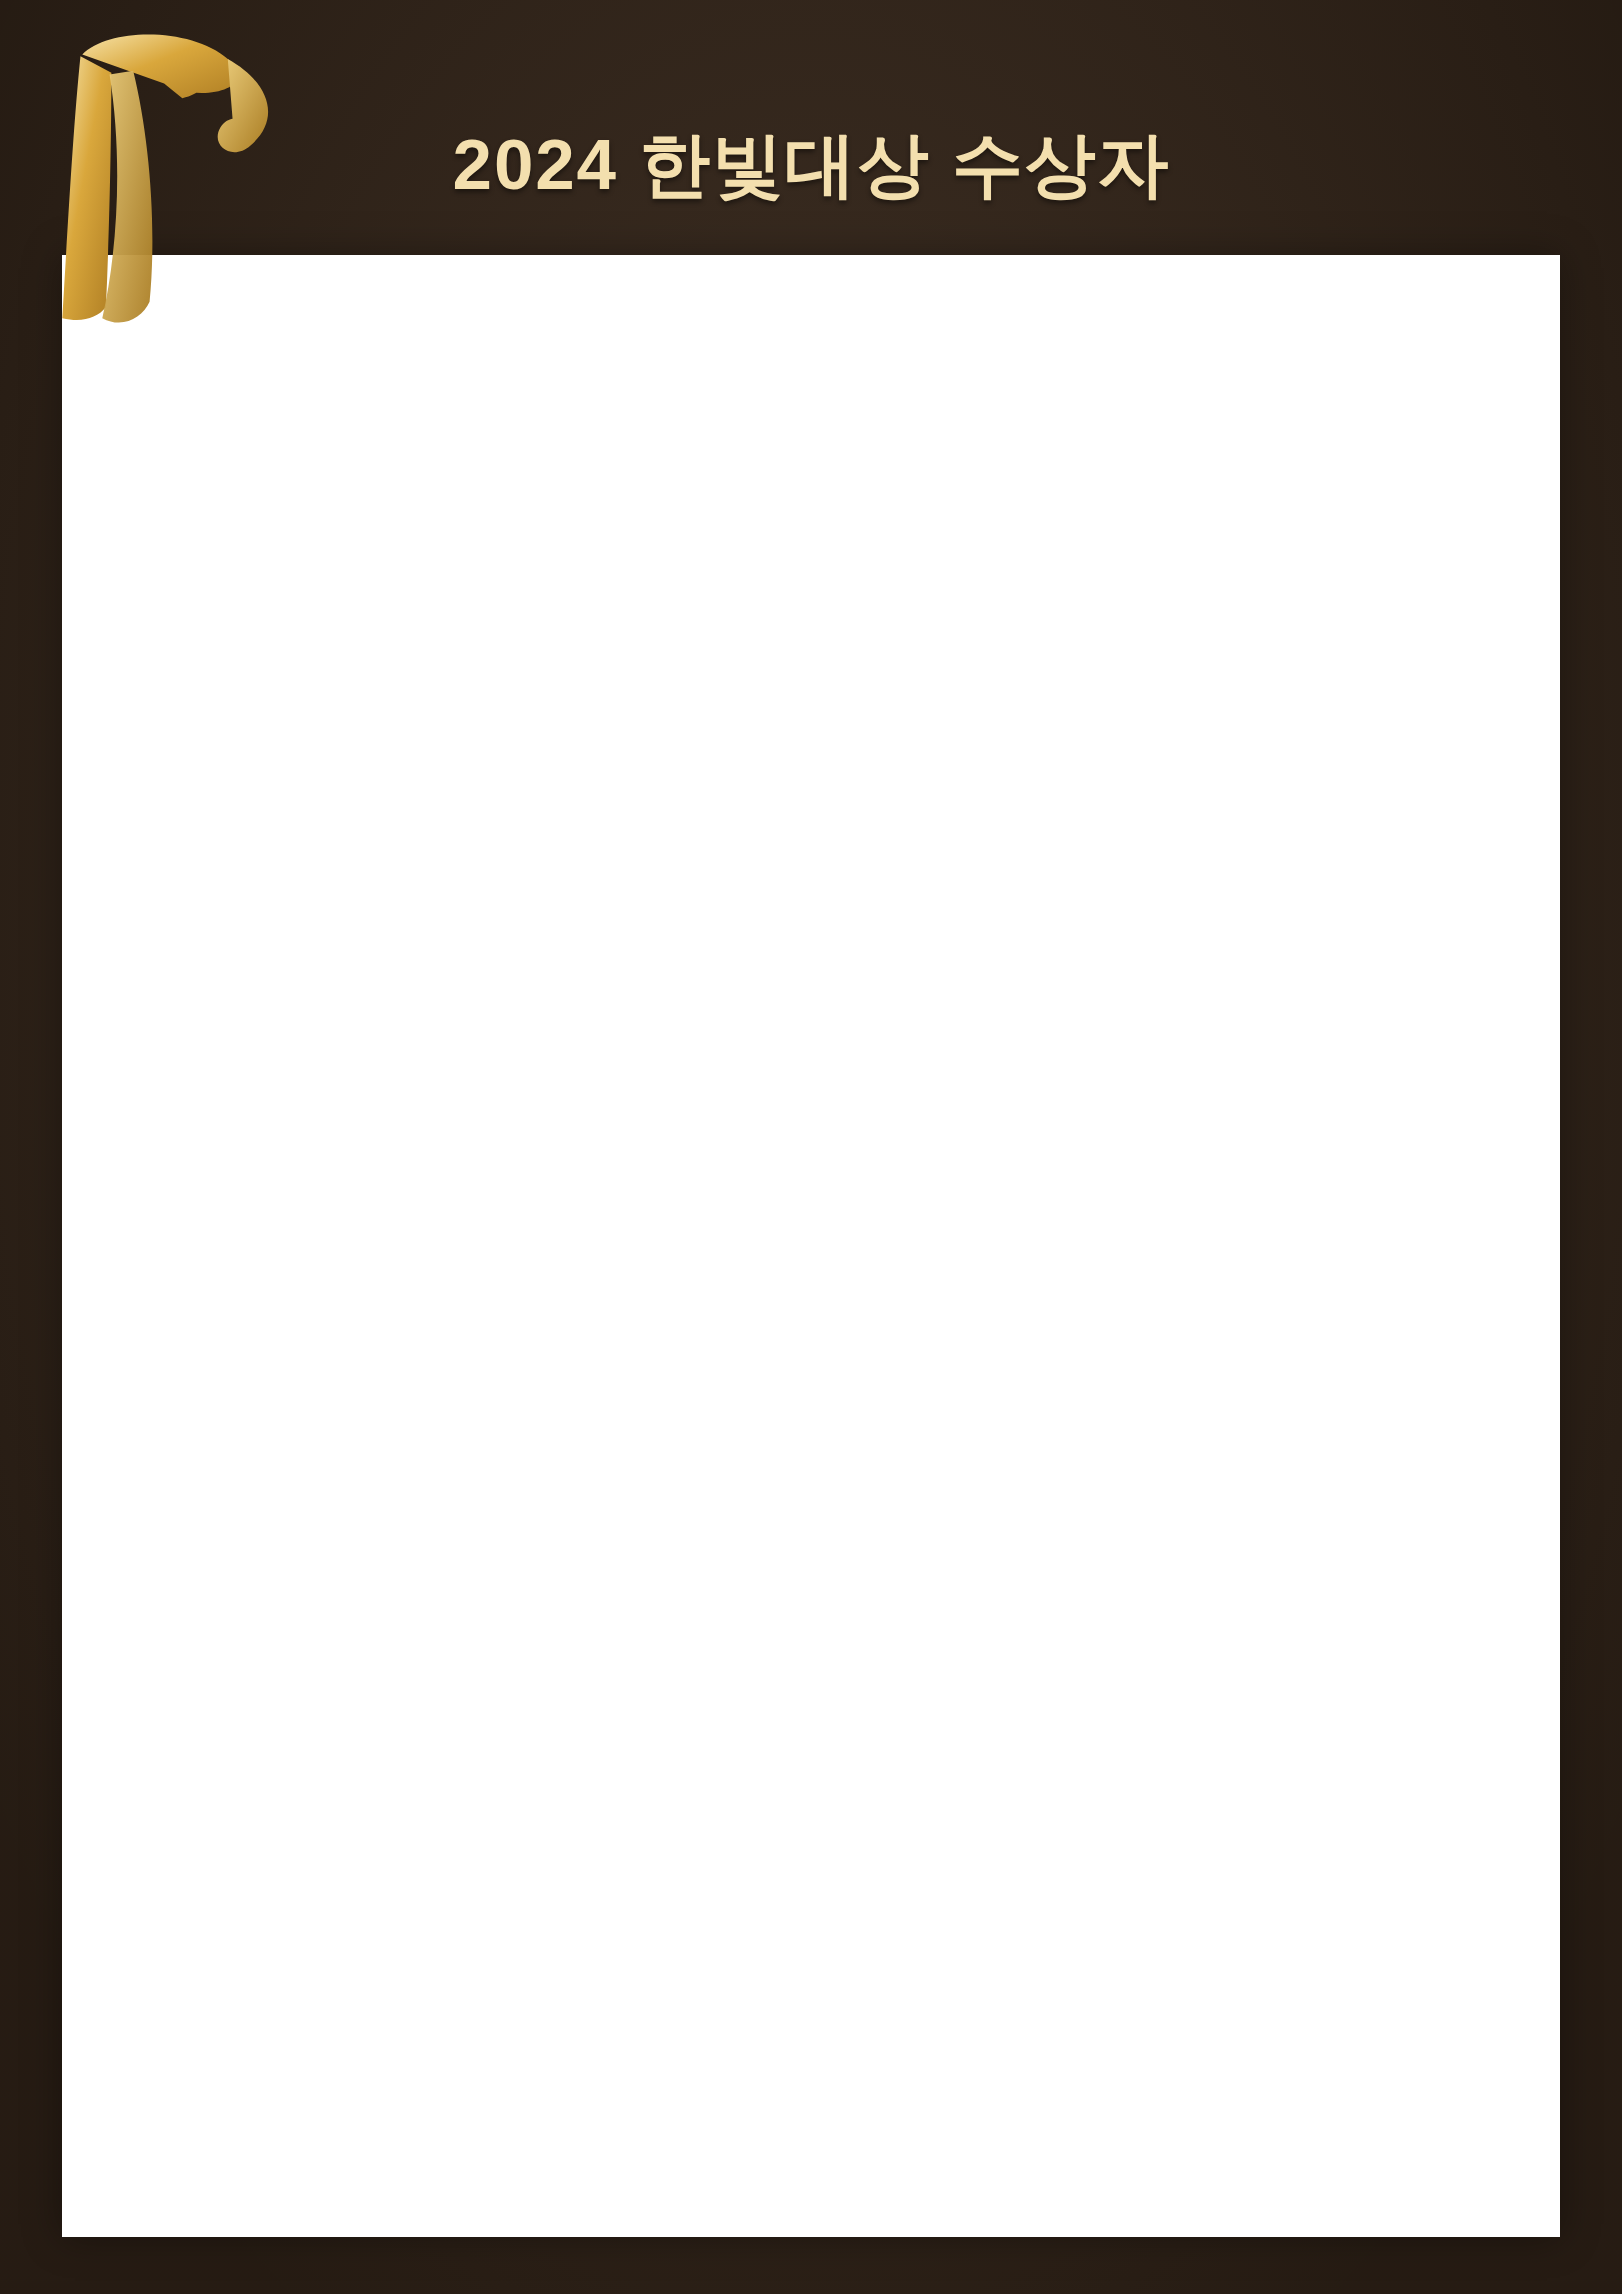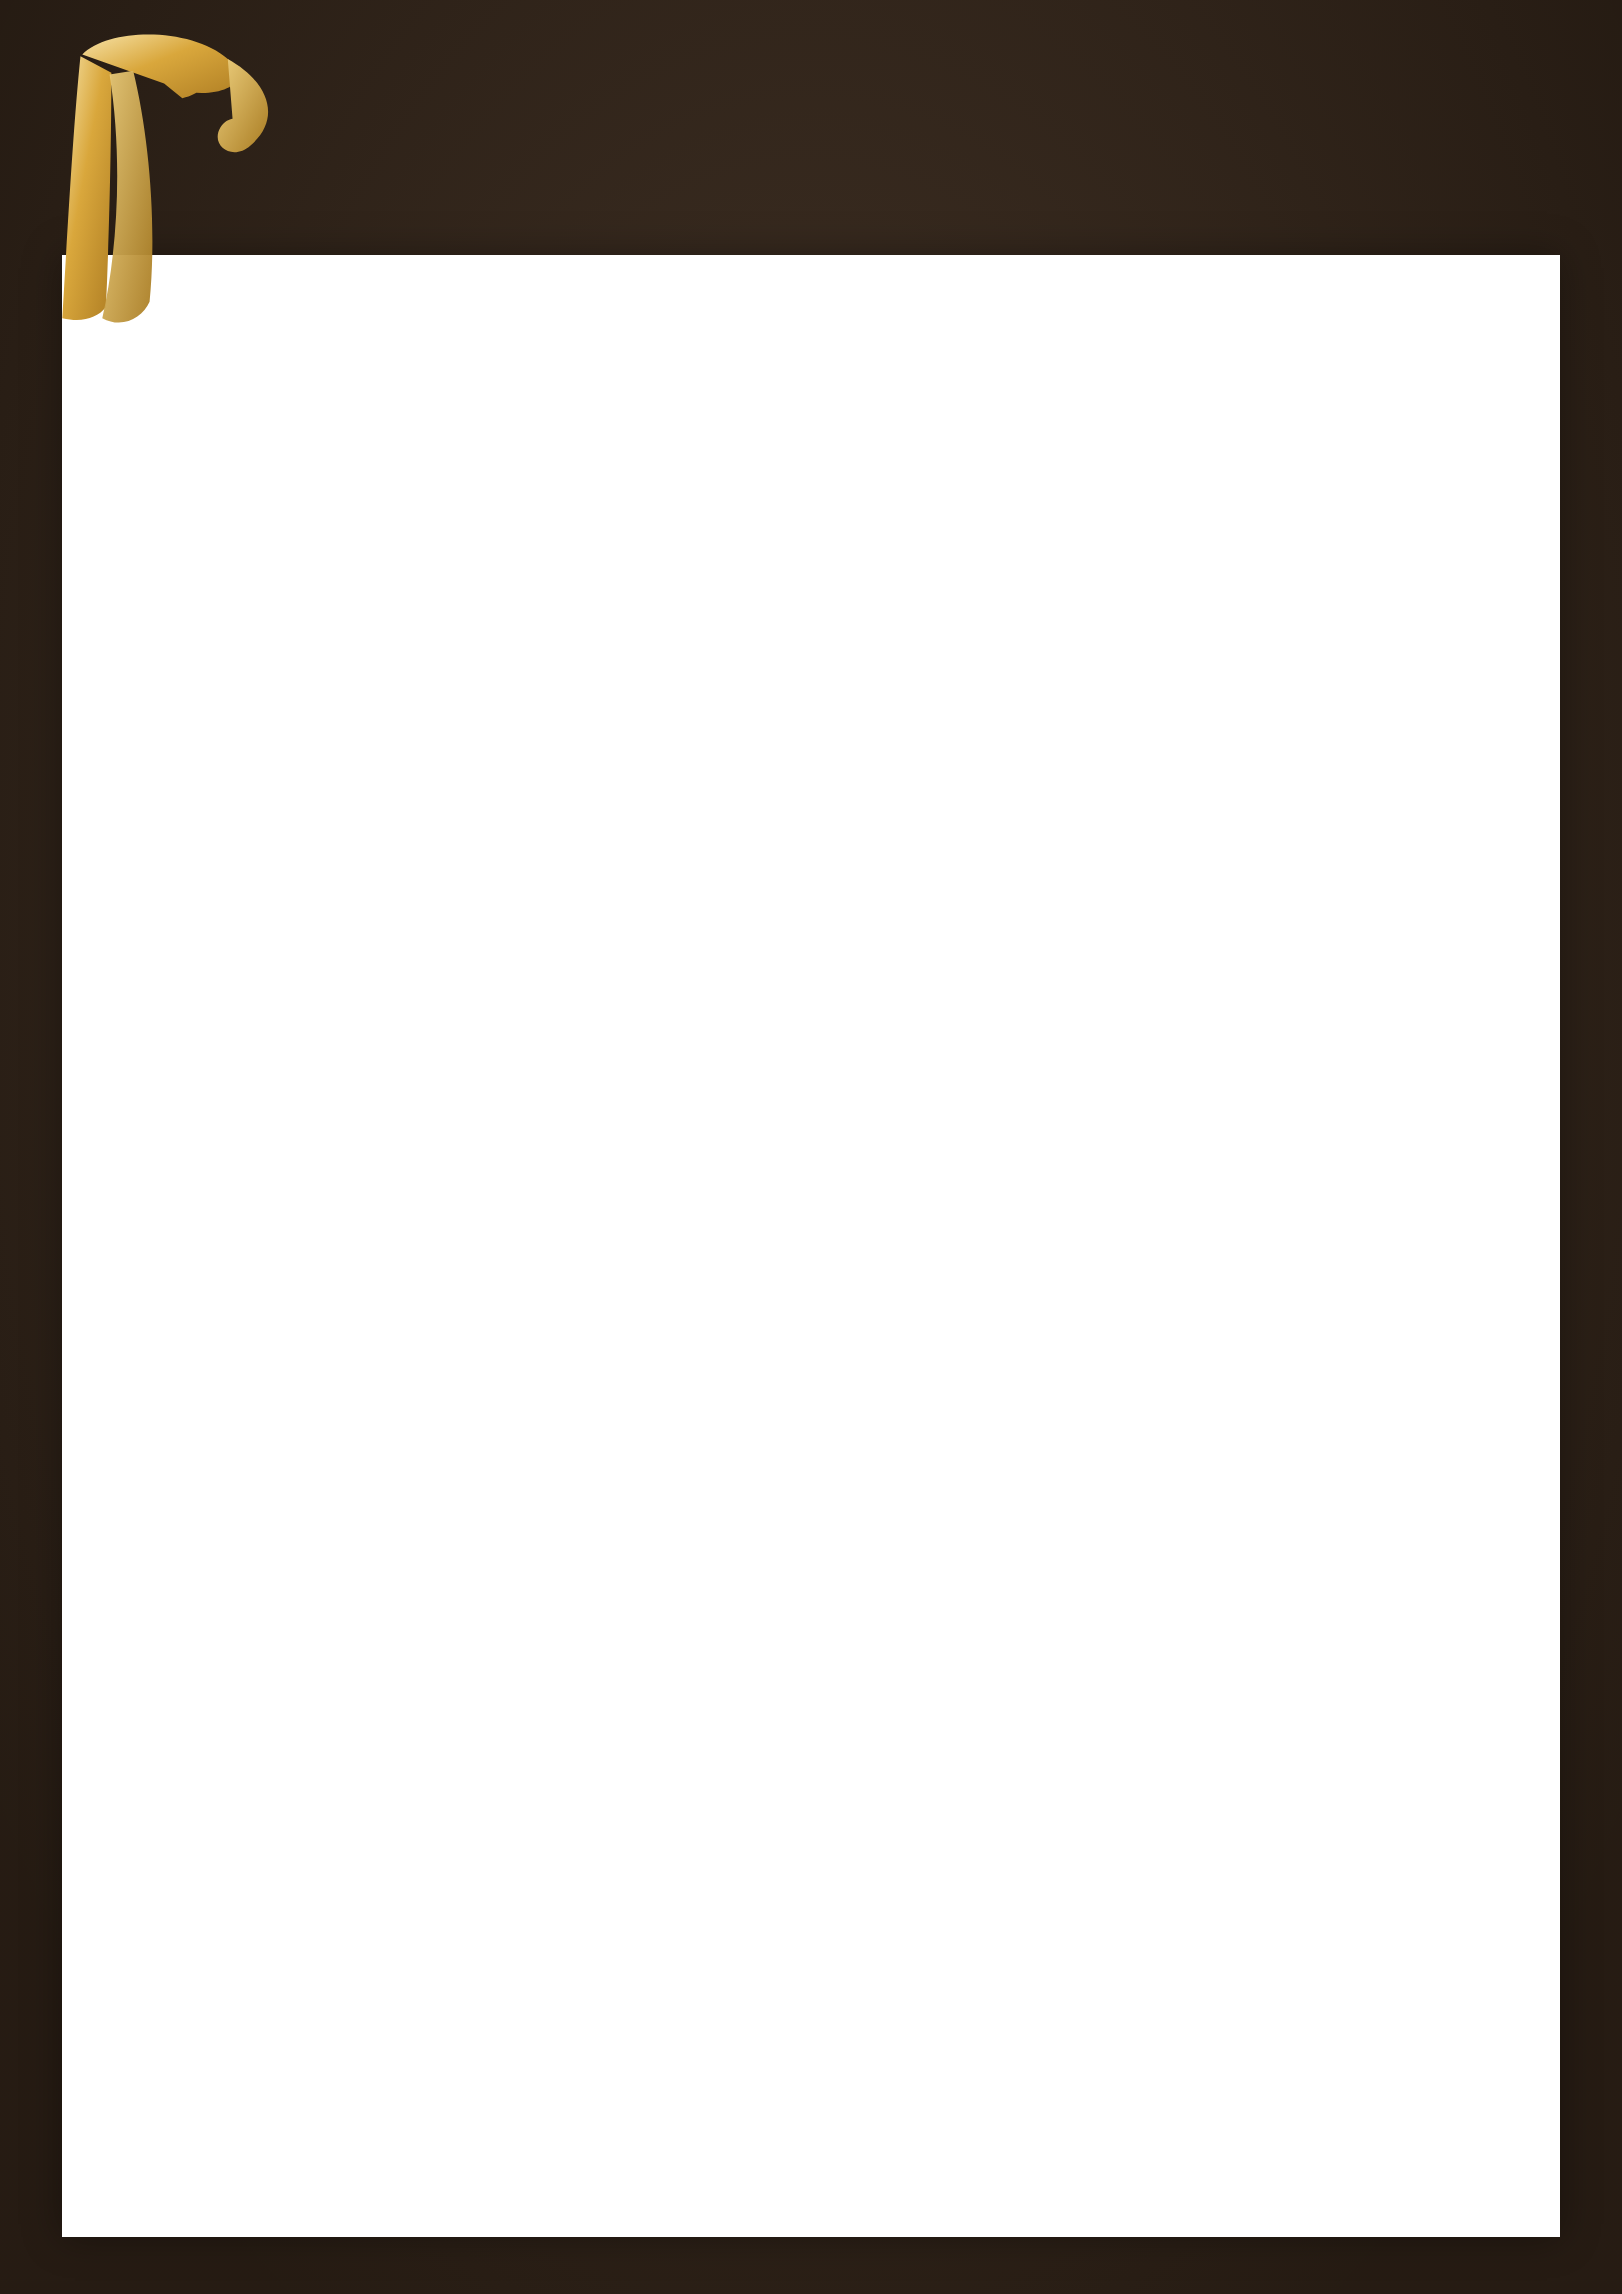--- a/index.html
+++ b/index.html
@@ -258,20 +258,21 @@
         <stop offset="0%" stop-color="#edcf7e"></stop>
         <stop offset="100%" stop-color="#a97c22"></stop>
       </linearGradient>
     </defs>
     <path d="M30 40 C60 10, 150 10, 190 45 C230 80, 150 95, 120 70 C95 48, 120 30, 150 40 C180 50, 175 80, 140 88 L120 72 Z" fill="url(#g1)"></path>
     <path d="M190 45 C235 70, 250 110, 215 140 C195 158, 170 140, 182 120 C192 104, 212 110, 208 126 L196 120 Z" fill="url(#g2)"></path>
     <path d="M28 42 C20 120, 14 230, 8 330 C30 335, 46 330, 56 318 C60 230, 62 130, 62 60 Z" fill="url(#g1)"></path>
     <path d="M60 62 C74 150, 70 250, 52 330 C74 342, 96 330, 104 312 C112 230, 104 132, 86 58 Z" fill="url(#g2)" opacity="0.95"></path>
   </svg>
 
+  <div class="title">2024 한빛대상 수상자</div>
 
   <div class="sheet"></div>
 
   <div class="section-label label-winners">수상자</div>
 
   <table class="winners">
     <colgroup>
         <col class="c1">
         <col class="c2">
       </colgroup>

